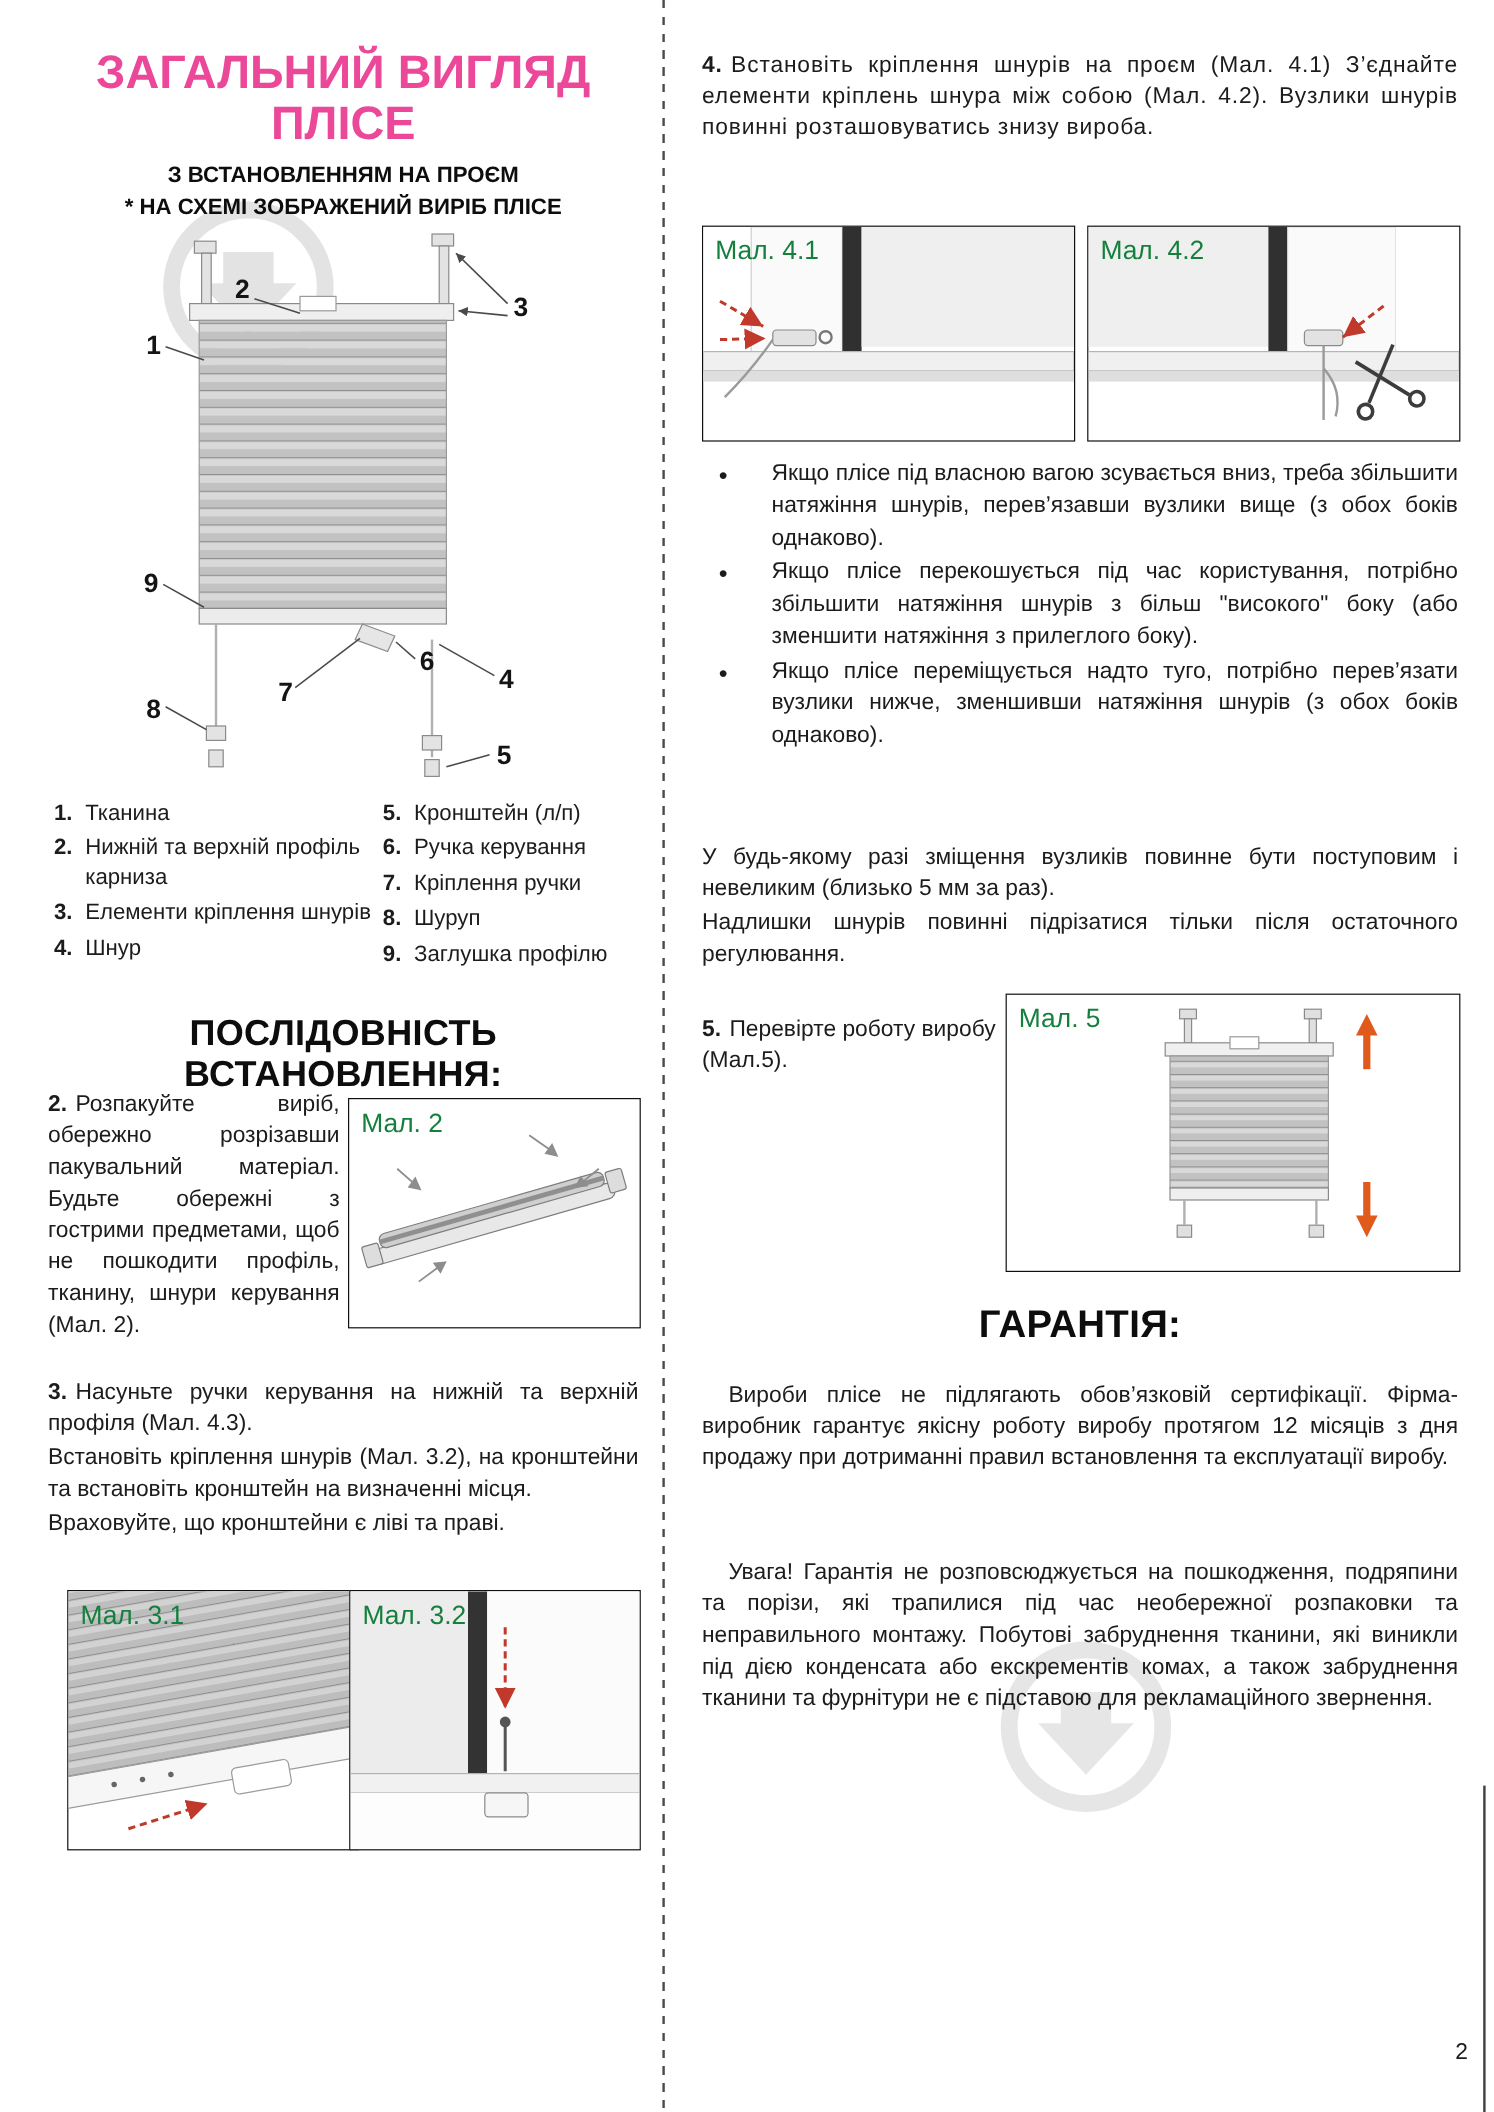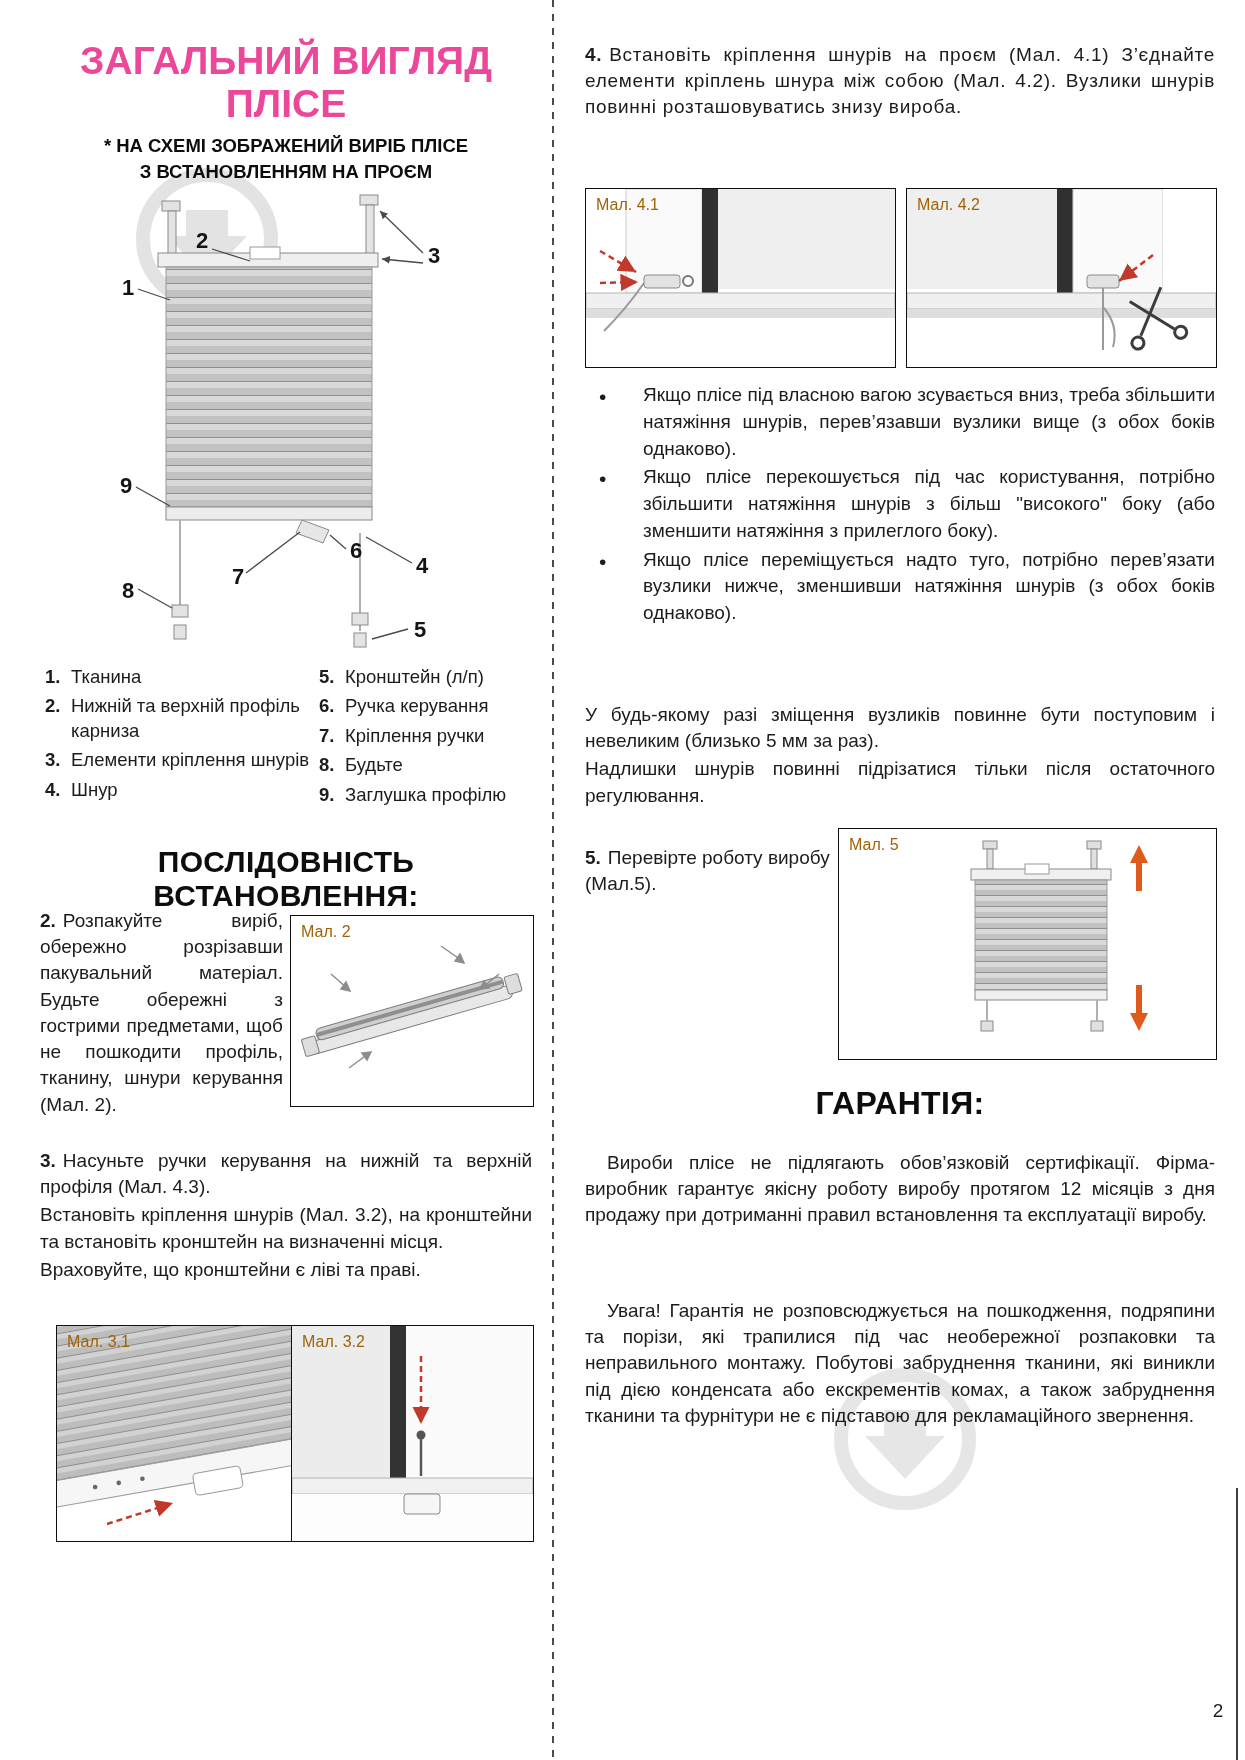--- a/index.html
+++ b/index.html
@@ -11,21 +11,21 @@
   .h-sec{font-size:30px;font-weight:800;text-align:center;letter-spacing:.3px;color:#0d0d0d;}
   .body-txt{font-size:19px;line-height:1.38;}
   .body-txt p{margin:0 0 2px 0;text-align:justify;}
   .bnum{font-weight:800;margin-right:7px;}
   .sp4{letter-spacing:.7px;}
   .legend{display:grid;grid-template-columns:268px 1fr;column-gap:6px;font-size:18.5px;line-height:1.32;}
   .legend-item{display:grid;grid-template-columns:26px auto;margin-bottom:5px;}
   .legend-item b{font-weight:800;}
   .figure-box{position:absolute;border:1.7px solid #0f0f0f;background:#ffffff;z-index:1;overflow:hidden;}
   .figure-box svg.figart{position:absolute;left:0;top:0;width:100%;height:100%;}
-  .fig-label{position:absolute;top:7px;left:10px;font-size:16px;color:#a16207;z-index:3;}
+  .fig-label{position:absolute;top:7px;left:10px;font-size:22px;color:#15803d;z-index:3;}
   ul.bullets{margin:0;padding:0;list-style:none;font-size:19px;line-height:1.41;}
   ul.bullets li{position:relative;margin:0 0 2px 14px;padding-left:44px;text-align:justify;}
   ul.bullets li::before{content:"•";position:absolute;left:0;top:0;font-size:21px;}
   .indent{text-indent:22px;}
   .divider{position:absolute;left:552px;top:0;width:2px;height:1760px;z-index:2;
            background:repeating-linear-gradient(to bottom,#4a4a4a 0 7px,transparent 7px 14px);}
   .right-rule{position:absolute;left:1236px;top:1488px;width:2px;height:272px;background:#3f3f3f;z-index:2;}
   .page-num{position:absolute;left:1206px;top:1700px;width:24px;text-align:center;font-size:19px;z-index:3;}
   .watermark{position:absolute;z-index:0;opacity:.45;}
 </style>
@@ -48,22 +48,22 @@
   </div>
 
   <div class="divider"></div>
 
   <div class="blk h-title" style="left:40px;top:40px;width:492px;">
     <div>ЗАГАЛЬНИЙ ВИГЛЯД</div>
     <div>ПЛІСЕ</div>
   </div>
 
   <div class="blk h-sub" style="left:40px;top:133px;width:492px;">
+    <div>З ВСТАНОВЛЕННЯМ НА ПРОЄМ</div>
     <div>* НА СХЕМІ ЗОБРАЖЕНИЙ ВИРІБ ПЛІСЕ</div>
-    <div>З ВСТАНОВЛЕННЯМ НА ПРОЄМ</div>
   </div>
 
   <div class="blk" style="left:40px;top:185px;width:492px;height:475px;">
     <svg viewBox="0 0 492 475" width="492" height="475">
       <defs>
         <pattern id="pleatMain" width="12" height="14" patternUnits="userSpaceOnUse">
           <rect width="12" height="7" fill="#d9d9d9"></rect>
           <rect y="7" width="12" height="7" fill="#c2c2c2"></rect>
           <line x1="0" y1="0.5" x2="12" y2="0.5" stroke="#8f8f8f" stroke-width="1"></line>
         </pattern>
@@ -154,21 +154,21 @@
       <div class="legend-item">
         <b>6.</b>
         <span>Ручка керування</span>
       </div>
       <div class="legend-item">
         <b>7.</b>
         <span>Кріплення ручки</span>
       </div>
       <div class="legend-item">
         <b>8.</b>
-        <span>Будьте</span>
+        <span>Шуруп</span>
       </div>
       <div class="legend-item">
         <b>9.</b>
         <span>Заглушка профілю</span>
       </div>
     </div>
   </div>
 
   <div class="blk h-sec" style="left:40px;top:845px;width:492px;">ПОСЛІДОВНІСТЬ ВСТАНОВЛЕННЯ:</div>
 

